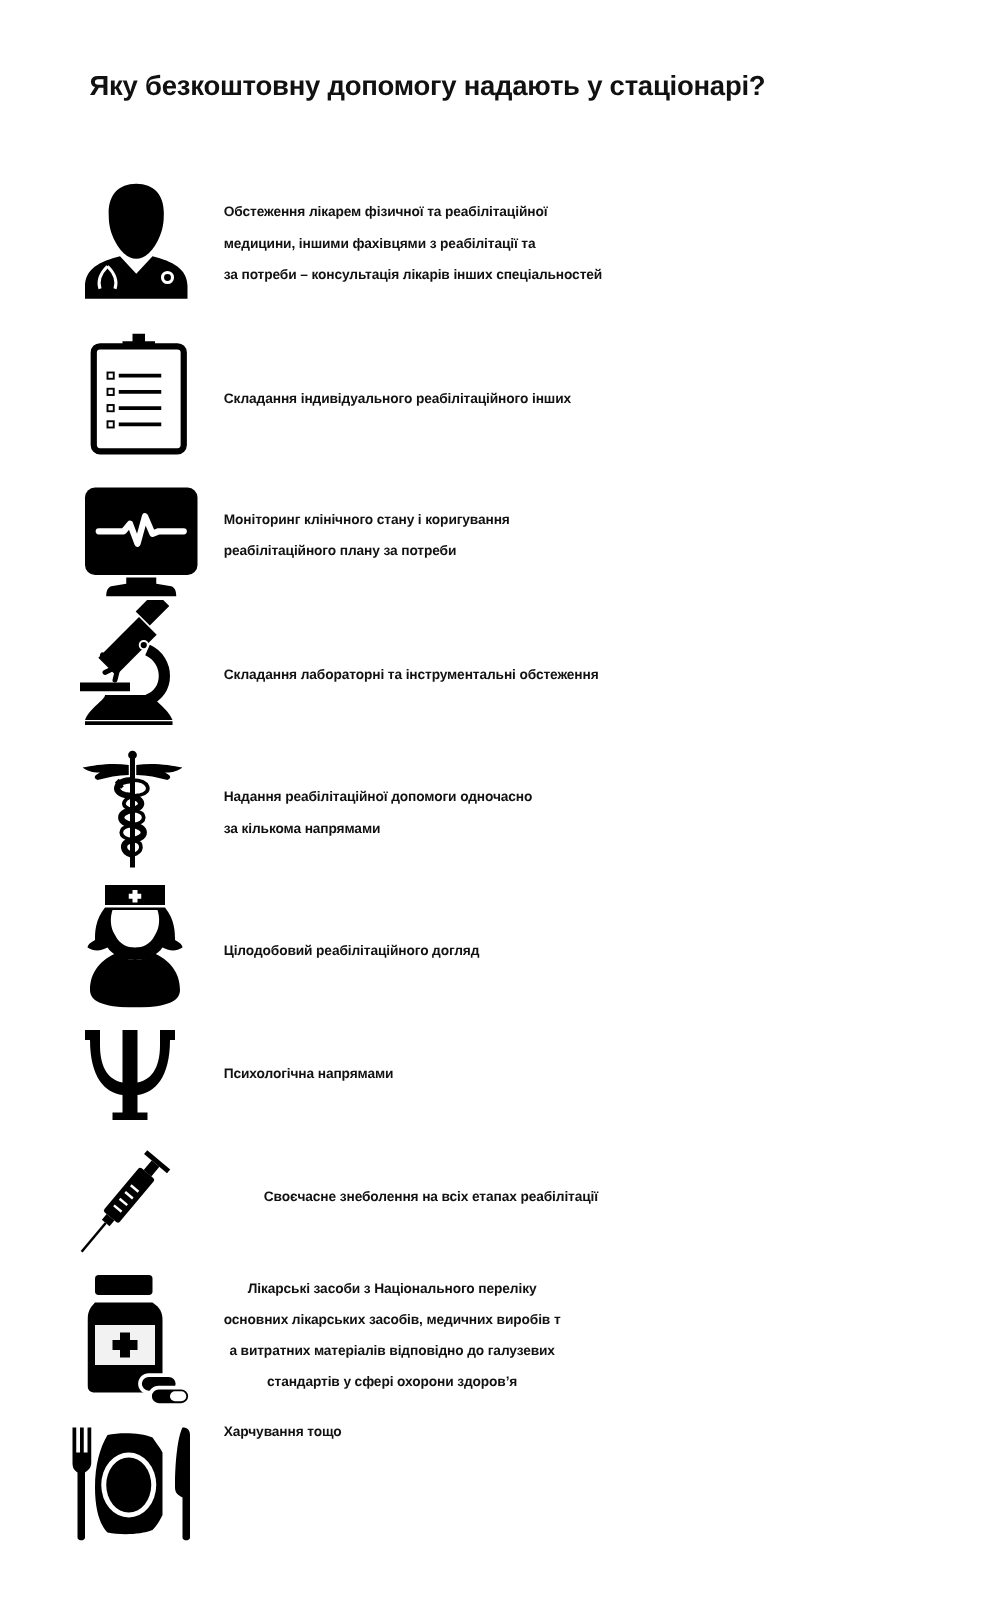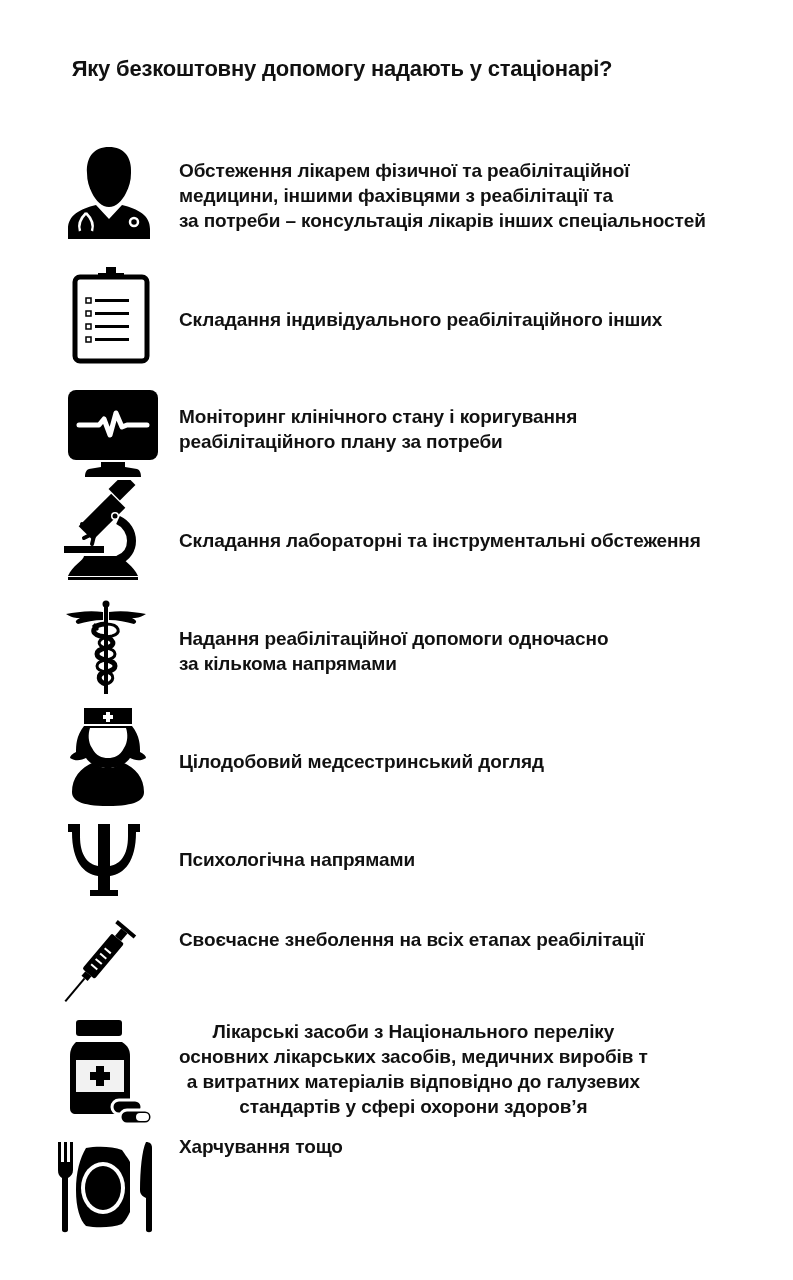--- a/index.html
+++ b/index.html
@@ -8,21 +8,21 @@
     font-family: "Liberation Sans", sans-serif; color: #111111;
   }
   .title {
     position: absolute; left: 0; top: 56px; width: 684px; text-align: center;
     font-size: 22px; font-weight: bold; letter-spacing: -0.2px;
   }
   .item { position: absolute; left: 0; width: 793px; }
   .icon { position: absolute; left: 56px; width: 100px; }
   .icon svg { display: block; }
   .text {
-    position: absolute; left: 179px; font-size: 19px; font-weight: bold;
+    position: absolute; left: 179px; font-size: 11px; font-weight: bold;
     line-height: 25px; white-space: pre-line; letter-spacing: -0.1px;
   }
 </style>
 </head>
 <body>
 
 <div class="title">Яку безкоштовну допомогу надають у стаціонарі?</div>
 
 <div class="item">
   <div class="icon" style="top:145px;left:66px;width:86px;">
@@ -104,21 +104,21 @@
 <div class="item">
   <div class="icon" style="top:706px;left:68px;width:80px;">
     <svg width="80" height="100" viewBox="0 0 80 100">
       <path d="M16 2 L64 2 L64 18 L16 18 Z" fill="#000"></path>
       <path d="M38 6 L42 6 L42 9 L45 9 L45 13 L42 13 L42 16 L38 16 L38 13 L35 13 L35 9 L38 9 Z" fill="#fff"></path>
       <path d="M16 20 L64 20 C72 30 72 40 72 46 C76 48 78 50 78 52 C72 56 66 54 62 52 C58 58 50 62 40 62 C30 62 22 58 18 52 C14 54 8 56 2 52 C2 50 4 48 8 46 C8 40 8 30 16 20 Z" fill="#000"></path>
       <path d="M22 22 L58 22 C60 28 60 36 56 42 C52 50 46 52 40 52 C34 52 28 50 24 42 C20 36 20 28 22 22 Z" fill="#fff"></path>
       <path d="M26 56 C30 60 34 62 40 62 C46 62 50 60 54 56 C68 62 76 72 76 86 C76 94 68 100 40 100 C12 100 4 94 4 86 C4 72 12 62 26 56 Z" fill="#000"></path>
     </svg>
   </div>
-  <div class="text" style="top:749px;">Цілодобовий медсестринський догляд</div>
+  <div class="text" style="top:749px;">Цілодобовий реабілітаційного догляд</div>
 </div>
 
 <div class="item">
   <div class="icon" style="top:822px;left:66px;width:76px;">
     <svg width="76" height="76" viewBox="0 0 76 76">
       <path d="M2 2 L14 2 L14 14 C14 34 22 42 32 44 L32 2 L44 2 L44 44 C54 42 62 34 62 14 L62 2 L74 2 L74 10 L70 10 C70 40 58 52 44 54 L44 68 L52 68 L52 74 L24 74 L24 68 L32 68 L32 54 C18 52 6 40 6 10 L2 10 Z" fill="#000"></path>
     </svg>
   </div>
   <div class="text" style="top:847px;">Психологічна напрямами</div>
 </div>
@@ -132,21 +132,21 @@
         <rect x="86" y="36" width="4" height="24" fill="#000"></rect>
         <rect x="24" y="44" width="6" height="8" fill="#000"></rect>
         <rect x="-6" y="47" width="30" height="2" fill="#000"></rect>
         <rect x="38" y="44" width="2" height="8" fill="#fff"></rect>
         <rect x="45" y="44" width="2" height="8" fill="#fff"></rect>
         <rect x="52" y="44" width="2" height="8" fill="#fff"></rect>
         <rect x="59" y="44" width="2" height="8" fill="#fff"></rect>
       </g>
     </svg>
   </div>
-  <div class="text" style="top:927px;">Своєчасне знеболення на всіх етапах реабілітації</div>
+  <div class="text" style="top:946px;margin-left:32px;">Своєчасне знеболення на всіх етапах реабілітації</div>
 </div>
 
 <div class="item">
   <div class="icon" style="top:1020px;left:70px;width:84px;">
     <svg width="84" height="106" viewBox="0 0 84 106">
       <rect x="6" y="0" width="46" height="16" rx="3" fill="#000"></rect>
       <path d="M6 22 L52 22 C58 26 60 30 60 36 L60 88 C60 92 56 94 52 94 L6 94 C2 94 0 92 0 88 L0 36 C0 30 2 26 6 22 Z" fill="#000"></path>
       <rect x="6" y="40" width="48" height="32" fill="#f2f2f2"></rect>
       <path d="M26 46 L34 46 L34 52 L40 52 L40 60 L34 60 L34 66 L26 66 L26 60 L20 60 L20 52 L26 52 Z" fill="#000"></path>
       <rect x="42" y="80" width="30" height="14" rx="7" fill="#000" stroke="#fff" stroke-width="3"></rect>

